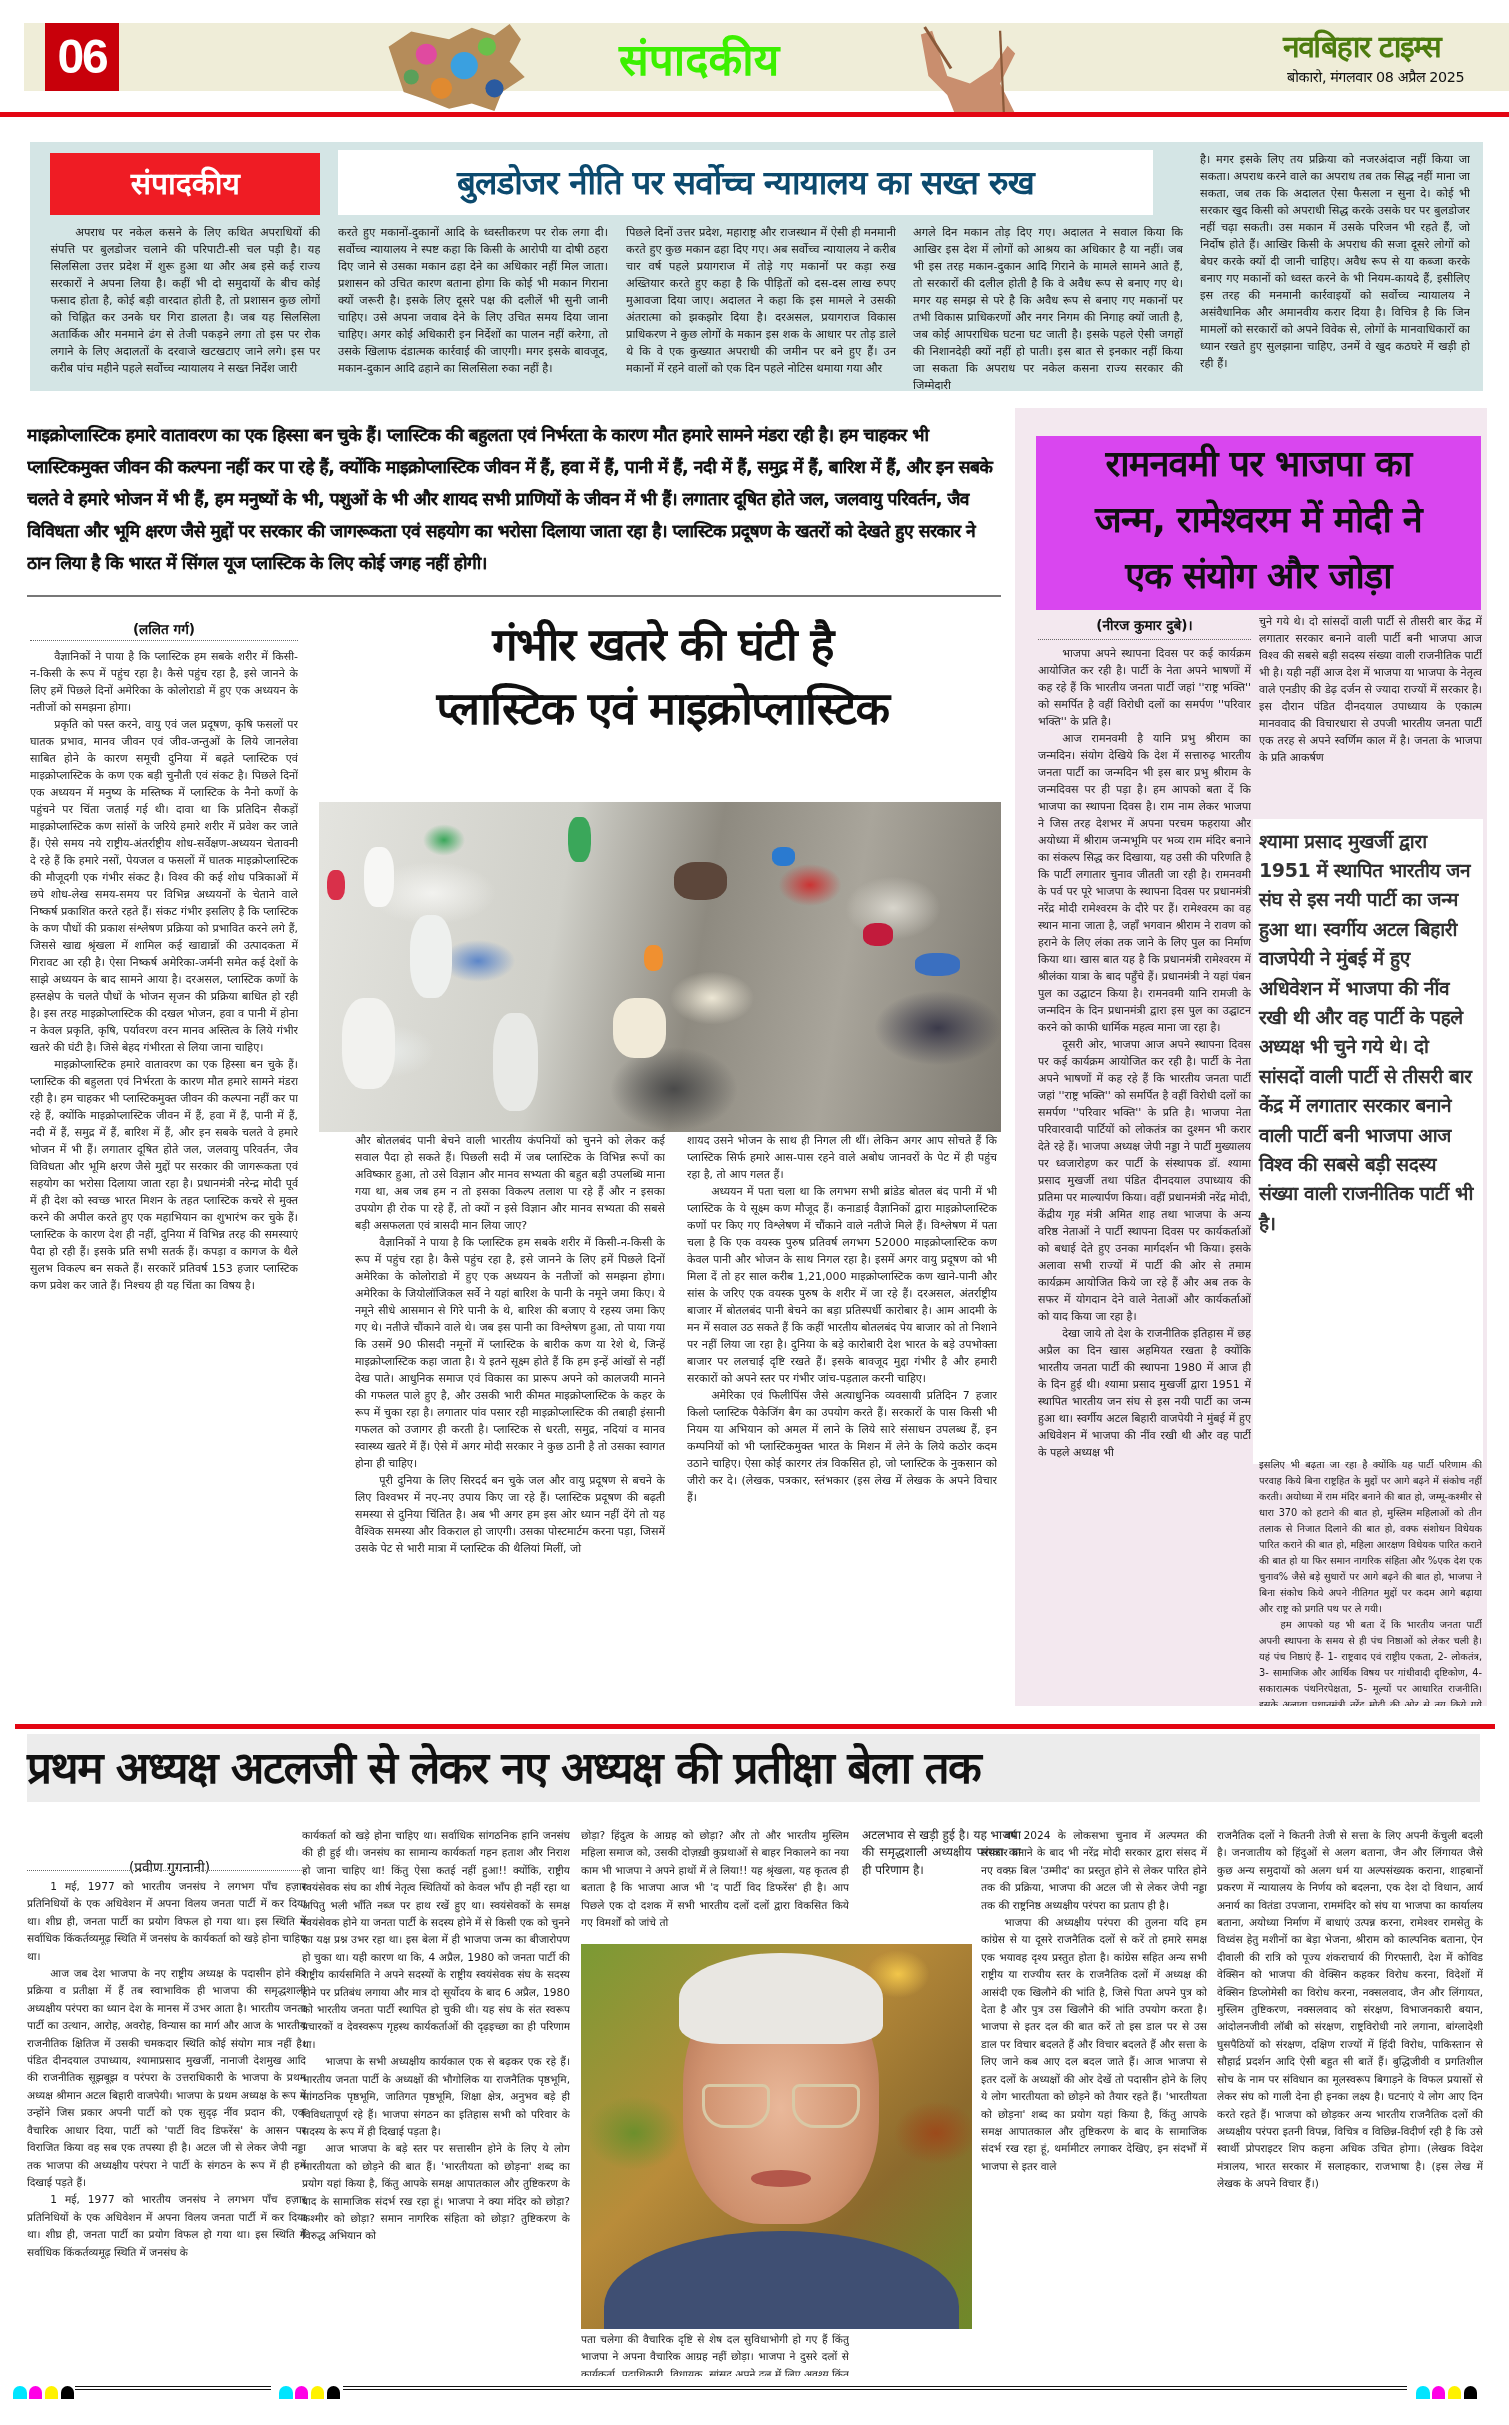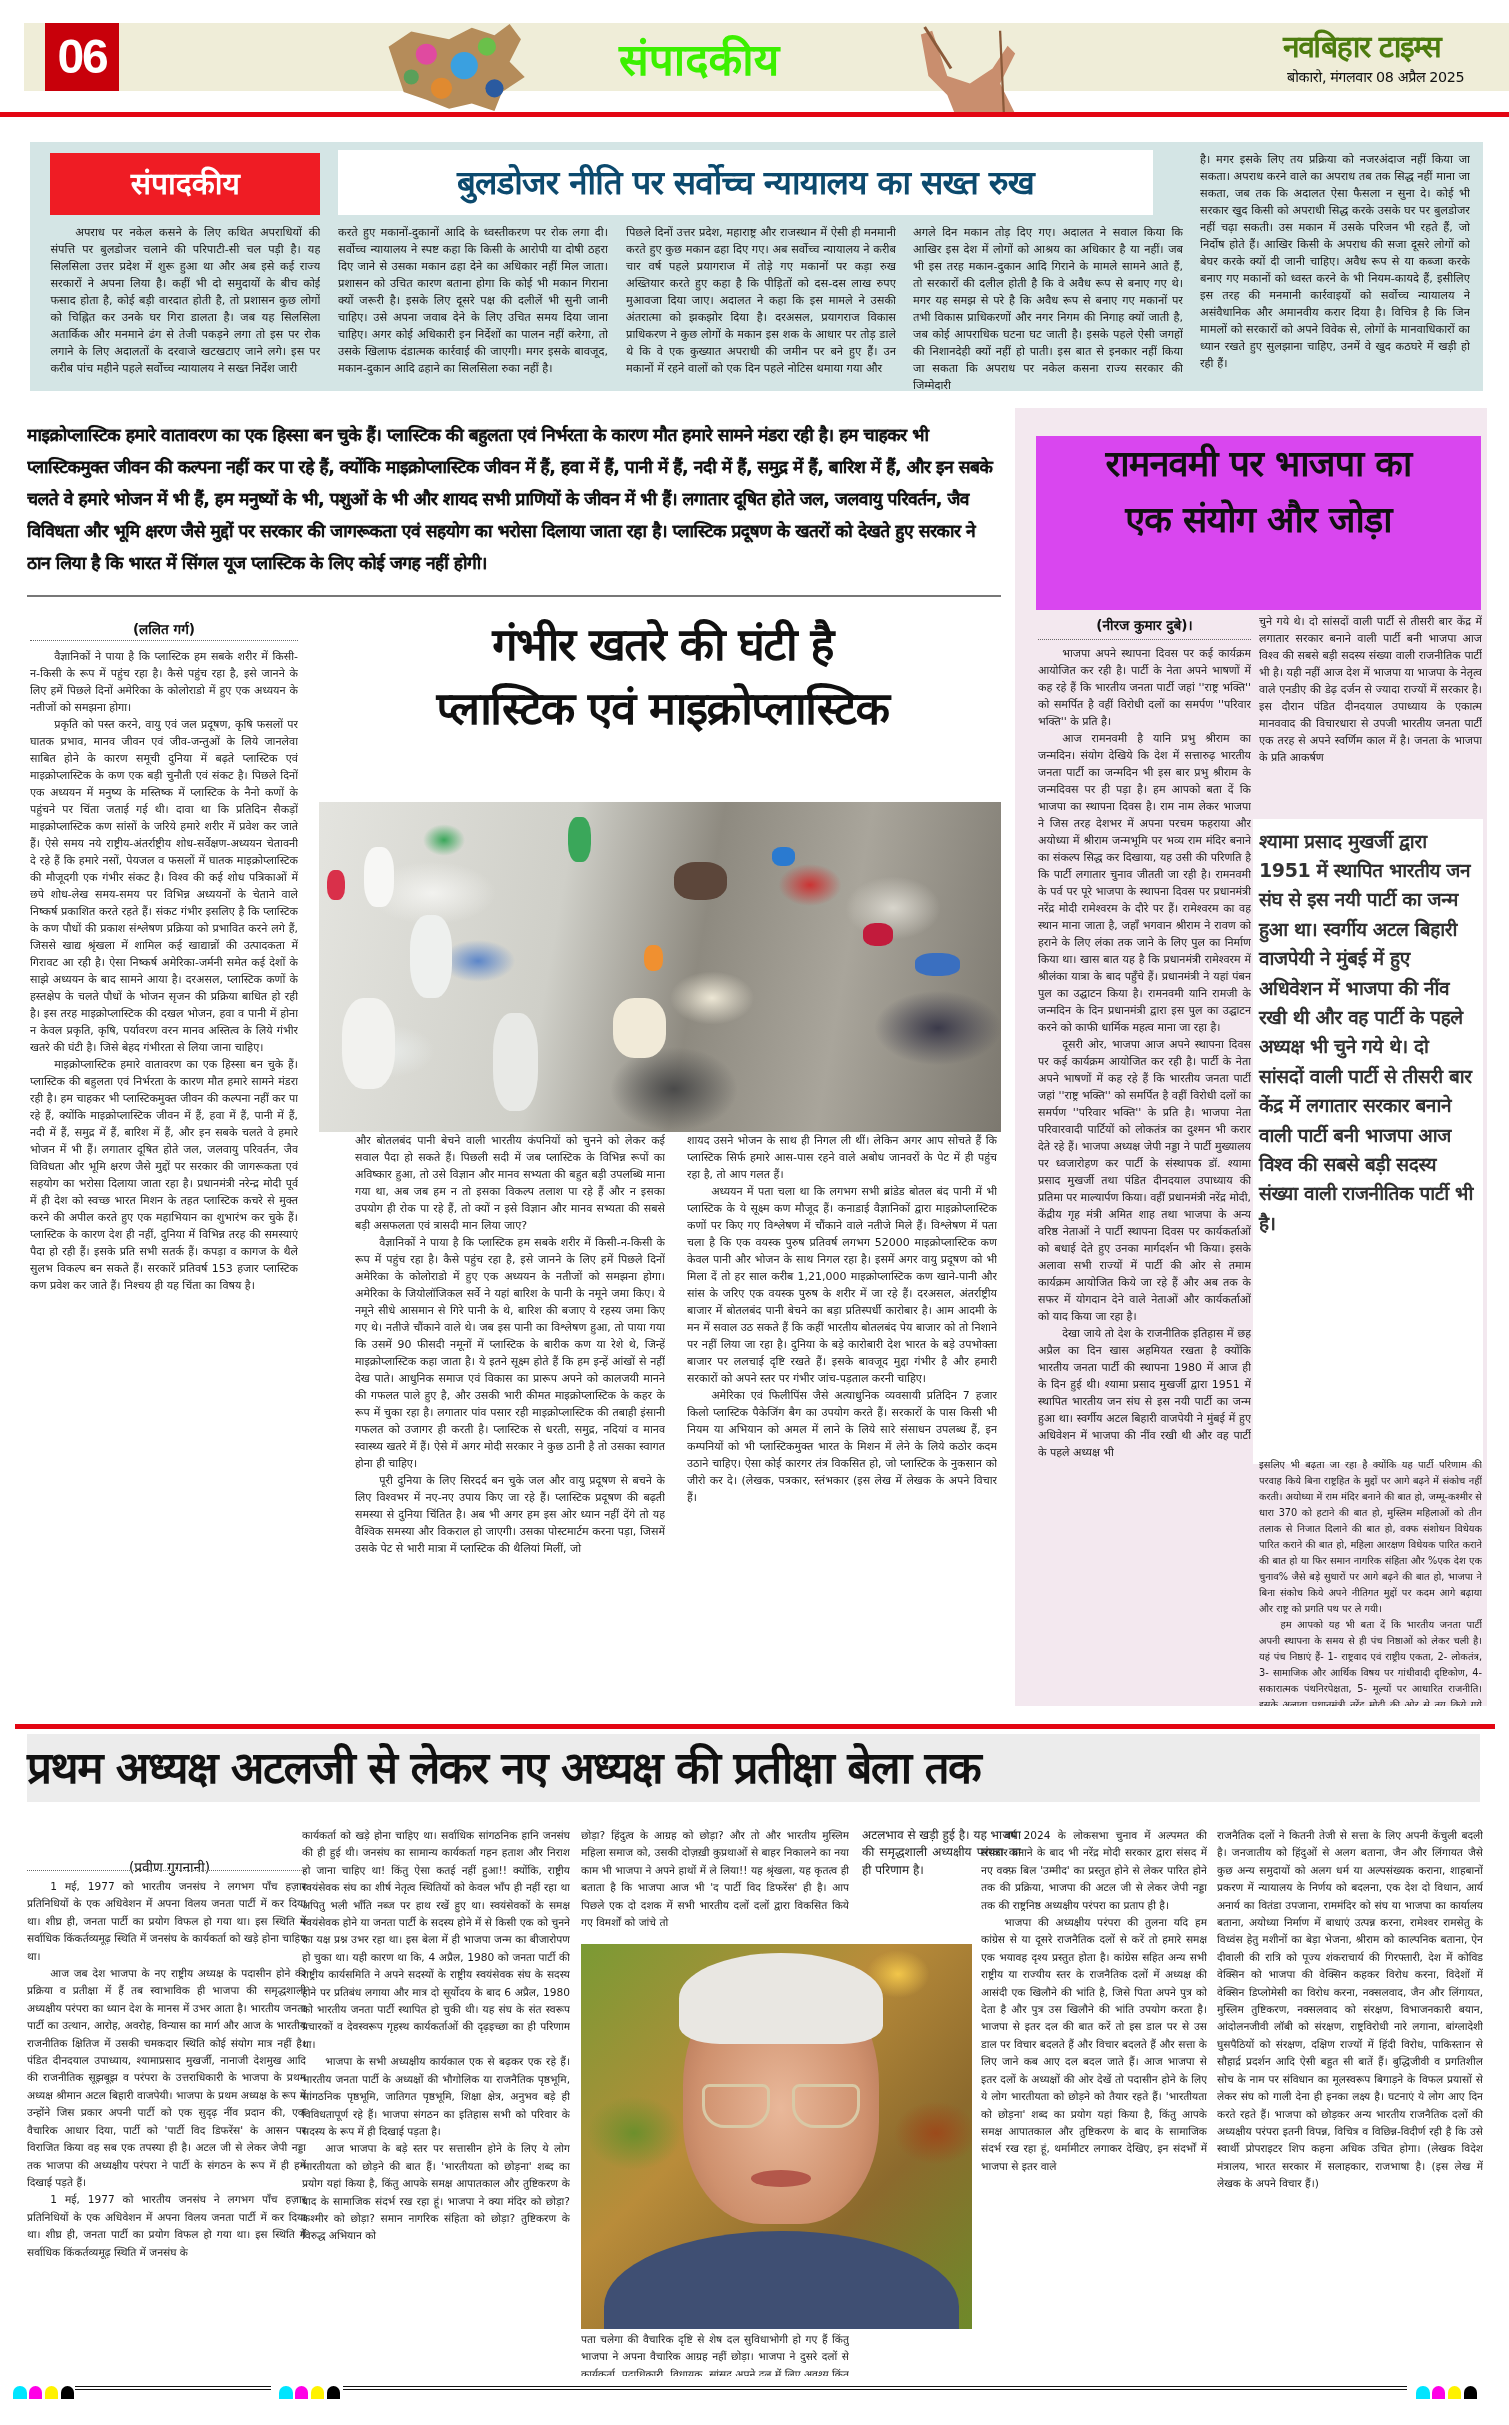--- a/index.html
+++ b/index.html
@@ -119,20 +119,21 @@
   <p class="ed-col" style="left:883px; top:82px; width:270px; height:168px;">अगले दिन मकान तोड़ दिए गए। अदालत ने सवाल किया कि आखिर इस देश में लोगों को आश्रय का अधिकार है या नहीं। जब भी इस तरह मकान-दुकान आदि गिराने के मामले सामने आते हैं, तो सरकारों की दलील होती है कि वे अवैध रूप से बनाए गए थे। मगर यह समझ से परे है कि अवैध रूप से बनाए गए मकानों पर तभी विकास प्राधिकरणों और नगर निगम की निगाह क्यों जाती है, जब कोई आपराधिक घटना घट जाती है। इसके पहले ऐसी जगहों की निशानदेही क्यों नहीं हो पाती। इस बात से इनकार नहीं किया जा सकता कि अपराध पर नकेल कसना राज्य सरकार की जिम्मेदारी</p>
   <p class="ed-col" style="left:1170px; top:9px; width:270px; height:234px;">है। मगर इसके लिए तय प्रक्रिया को नजरअंदाज नहीं किया जा सकता। अपराध करने वाले का अपराध तब तक सिद्ध नहीं माना जा सकता, जब तक कि अदालत ऐसा फैसला न सुना दे। कोई भी सरकार खुद किसी को अपराधी सिद्ध करके उसके घर पर बुलडोजर नहीं चढ़ा सकती। उस मकान में उसके परिजन भी रहते हैं, जो निर्दोष होते हैं। आखिर किसी के अपराध की सजा दूसरे लोगों को बेघर करके क्यों दी जानी चाहिए। अवैध रूप से या कब्जा करके बनाए गए मकानों को ध्वस्त करने के भी नियम-कायदे हैं, इसीलिए इस तरह की मनमानी कार्रवाइयों को सर्वोच्च न्यायालय ने असंवैधानिक और अमानवीय करार दिया है। विचित्र है कि जिन मामलों को सरकारों को अपने विवेक से, लोगों के मानवाधिकारों का ध्यान रखते हुए सुलझाना चाहिए, उनमें वे खुद कठघरे में खड़ी हो रही हैं।</p>
 </section>
 
 <p class="strap" style="height:172px;">माइक्रोप्लास्टिक हमारे वातावरण का एक हिस्सा बन चुके हैं। प्लास्टिक की बहुलता एवं निर्भरता के कारण मौत हमारे सामने मंडरा रही है। हम चाहकर भी प्लास्टिकमुक्त जीवन की कल्पना नहीं कर पा रहे हैं, क्योंकि माइक्रोप्लास्टिक जीवन में हैं, हवा में हैं, पानी में हैं, नदी में हैं, समुद्र में हैं, बारिश में हैं, और इन सबके चलते वे हमारे भोजन में भी हैं, हम मनुष्यों के भी, पशुओं के भी और शायद सभी प्राणियों के जीवन में भी हैं। लगातार दूषित होते जल, जलवायु परिवर्तन, जैव विविधता और भूमि क्षरण जैसे मुद्दों पर सरकार की जागरूकता एवं सहयोग का भरोसा दिलाया जाता रहा है। प्लास्टिक प्रदूषण के खतरों को देखते हुए सरकार ने ठान लिया है कि भारत में सिंगल यूज प्लास्टिक के लिए कोई जगह नहीं होगी।</p>
 <div class="strap-rule"></div>
 
 <div class="side-bg"></div>
 <h2 class="side-headline" style="width:445px;">
   <span style="display:block">रामनवमी पर भाजपा का</span>
+  <span style="display:block">जन्म, रामेश्वरम में मोदी ने</span>
   <span style="display:block">एक संयोग और जोड़ा</span>
 </h2>
 <div class="side-byline" style="left:1038px; width:213px;">(नीरज कुमार दुबे)।</div>
 <div class="dot-rule" style="left:1038px; top:639px; width:213px;"></div>
 <div class="body-col" style="left:1038px; top:645px; width:213px; height:1057px;">
   <p class="para">भाजपा अपने स्थापना दिवस पर कई कार्यक्रम आयोजित कर रही है। पार्टी के नेता अपने भाषणों में कह रहे हैं कि भारतीय जनता पार्टी जहां ''राष्ट्र भक्ति'' को समर्पित है वहीं विरोधी दलों का समर्पण ''परिवार भक्ति'' के प्रति है।</p>
   <p class="para">आज रामनवमी है यानि प्रभु श्रीराम का जन्मदिन। संयोग देखिये कि देश में सत्तारुढ़ भारतीय जनता पार्टी का जन्मदिन भी इस बार प्रभु श्रीराम के जन्मदिवस पर ही पड़ा है। हम आपको बता दें कि भाजपा का स्थापना दिवस है। राम नाम लेकर भाजपा ने जिस तरह देशभर में अपना परचम फहराया और अयोध्या में श्रीराम जन्मभूमि पर भव्य राम मंदिर बनाने का संकल्प सिद्ध कर दिखाया, यह उसी की परिणति है कि पार्टी लगातार चुनाव जीतती जा रही है। रामनवमी के पर्व पर पूरे भाजपा के स्थापना दिवस पर प्रधानमंत्री नरेंद्र मोदी रामेश्वरम के दौरे पर हैं। रामेश्वरम का वह स्थान माना जाता है, जहाँ भगवान श्रीराम ने रावण को हराने के लिए लंका तक जाने के लिए पुल का निर्माण किया था। खास बात यह है कि प्रधानमंत्री रामेश्वरम में श्रीलंका यात्रा के बाद पहुँचे हैं। प्रधानमंत्री ने यहां पंबन पुल का उद्घाटन किया है। रामनवमी यानि रामजी के जन्मदिन के दिन प्रधानमंत्री द्वारा इस पुल का उद्घाटन करने को काफी धार्मिक महत्व माना जा रहा है।</p>
   <p class="para">दूसरी ओर, भाजपा आज अपने स्थापना दिवस पर कई कार्यक्रम आयोजित कर रही है। पार्टी के नेता अपने भाषणों में कह रहे हैं कि भारतीय जनता पार्टी जहां ''राष्ट्र भक्ति'' को समर्पित है वहीं विरोधी दलों का समर्पण ''परिवार भक्ति'' के प्रति है। भाजपा नेता परिवारवादी पार्टियों को लोकतंत्र का दुश्मन भी करार देते रहे हैं। भाजपा अध्यक्ष जेपी नड्डा ने पार्टी मुख्यालय पर ध्वजारोहण कर पार्टी के संस्थापक डॉ. श्यामा प्रसाद मुखर्जी तथा पंडित दीनदयाल उपाध्याय की प्रतिमा पर माल्यार्पण किया। वहीं प्रधानमंत्री नरेंद्र मोदी, केंद्रीय गृह मंत्री अमित शाह तथा भाजपा के अन्य वरिष्ठ नेताओं ने पार्टी स्थापना दिवस पर कार्यकर्ताओं को बधाई देते हुए उनका मार्गदर्शन भी किया। इसके अलावा सभी राज्यों में पार्टी की ओर से तमाम कार्यक्रम आयोजित किये जा रहे हैं और अब तक के सफर में योगदान देने वाले नेताओं और कार्यकर्ताओं को याद किया जा रहा है।</p>
   <p class="para">देखा जाये तो देश के राजनीतिक इतिहास में छह अप्रैल का दिन खास अहमियत रखता है क्योंकि भारतीय जनता पार्टी की स्थापना 1980 में आज ही के दिन हुई थी। श्यामा प्रसाद मुखर्जी द्वारा 1951 में स्थापित भारतीय जन संघ से इस नयी पार्टी का जन्म हुआ था। स्वर्गीय अटल बिहारी वाजपेयी ने मुंबई में हुए अधिवेशन में भाजपा की नींव रखी थी और वह पार्टी के पहले अध्यक्ष भी</p>
 </div>

